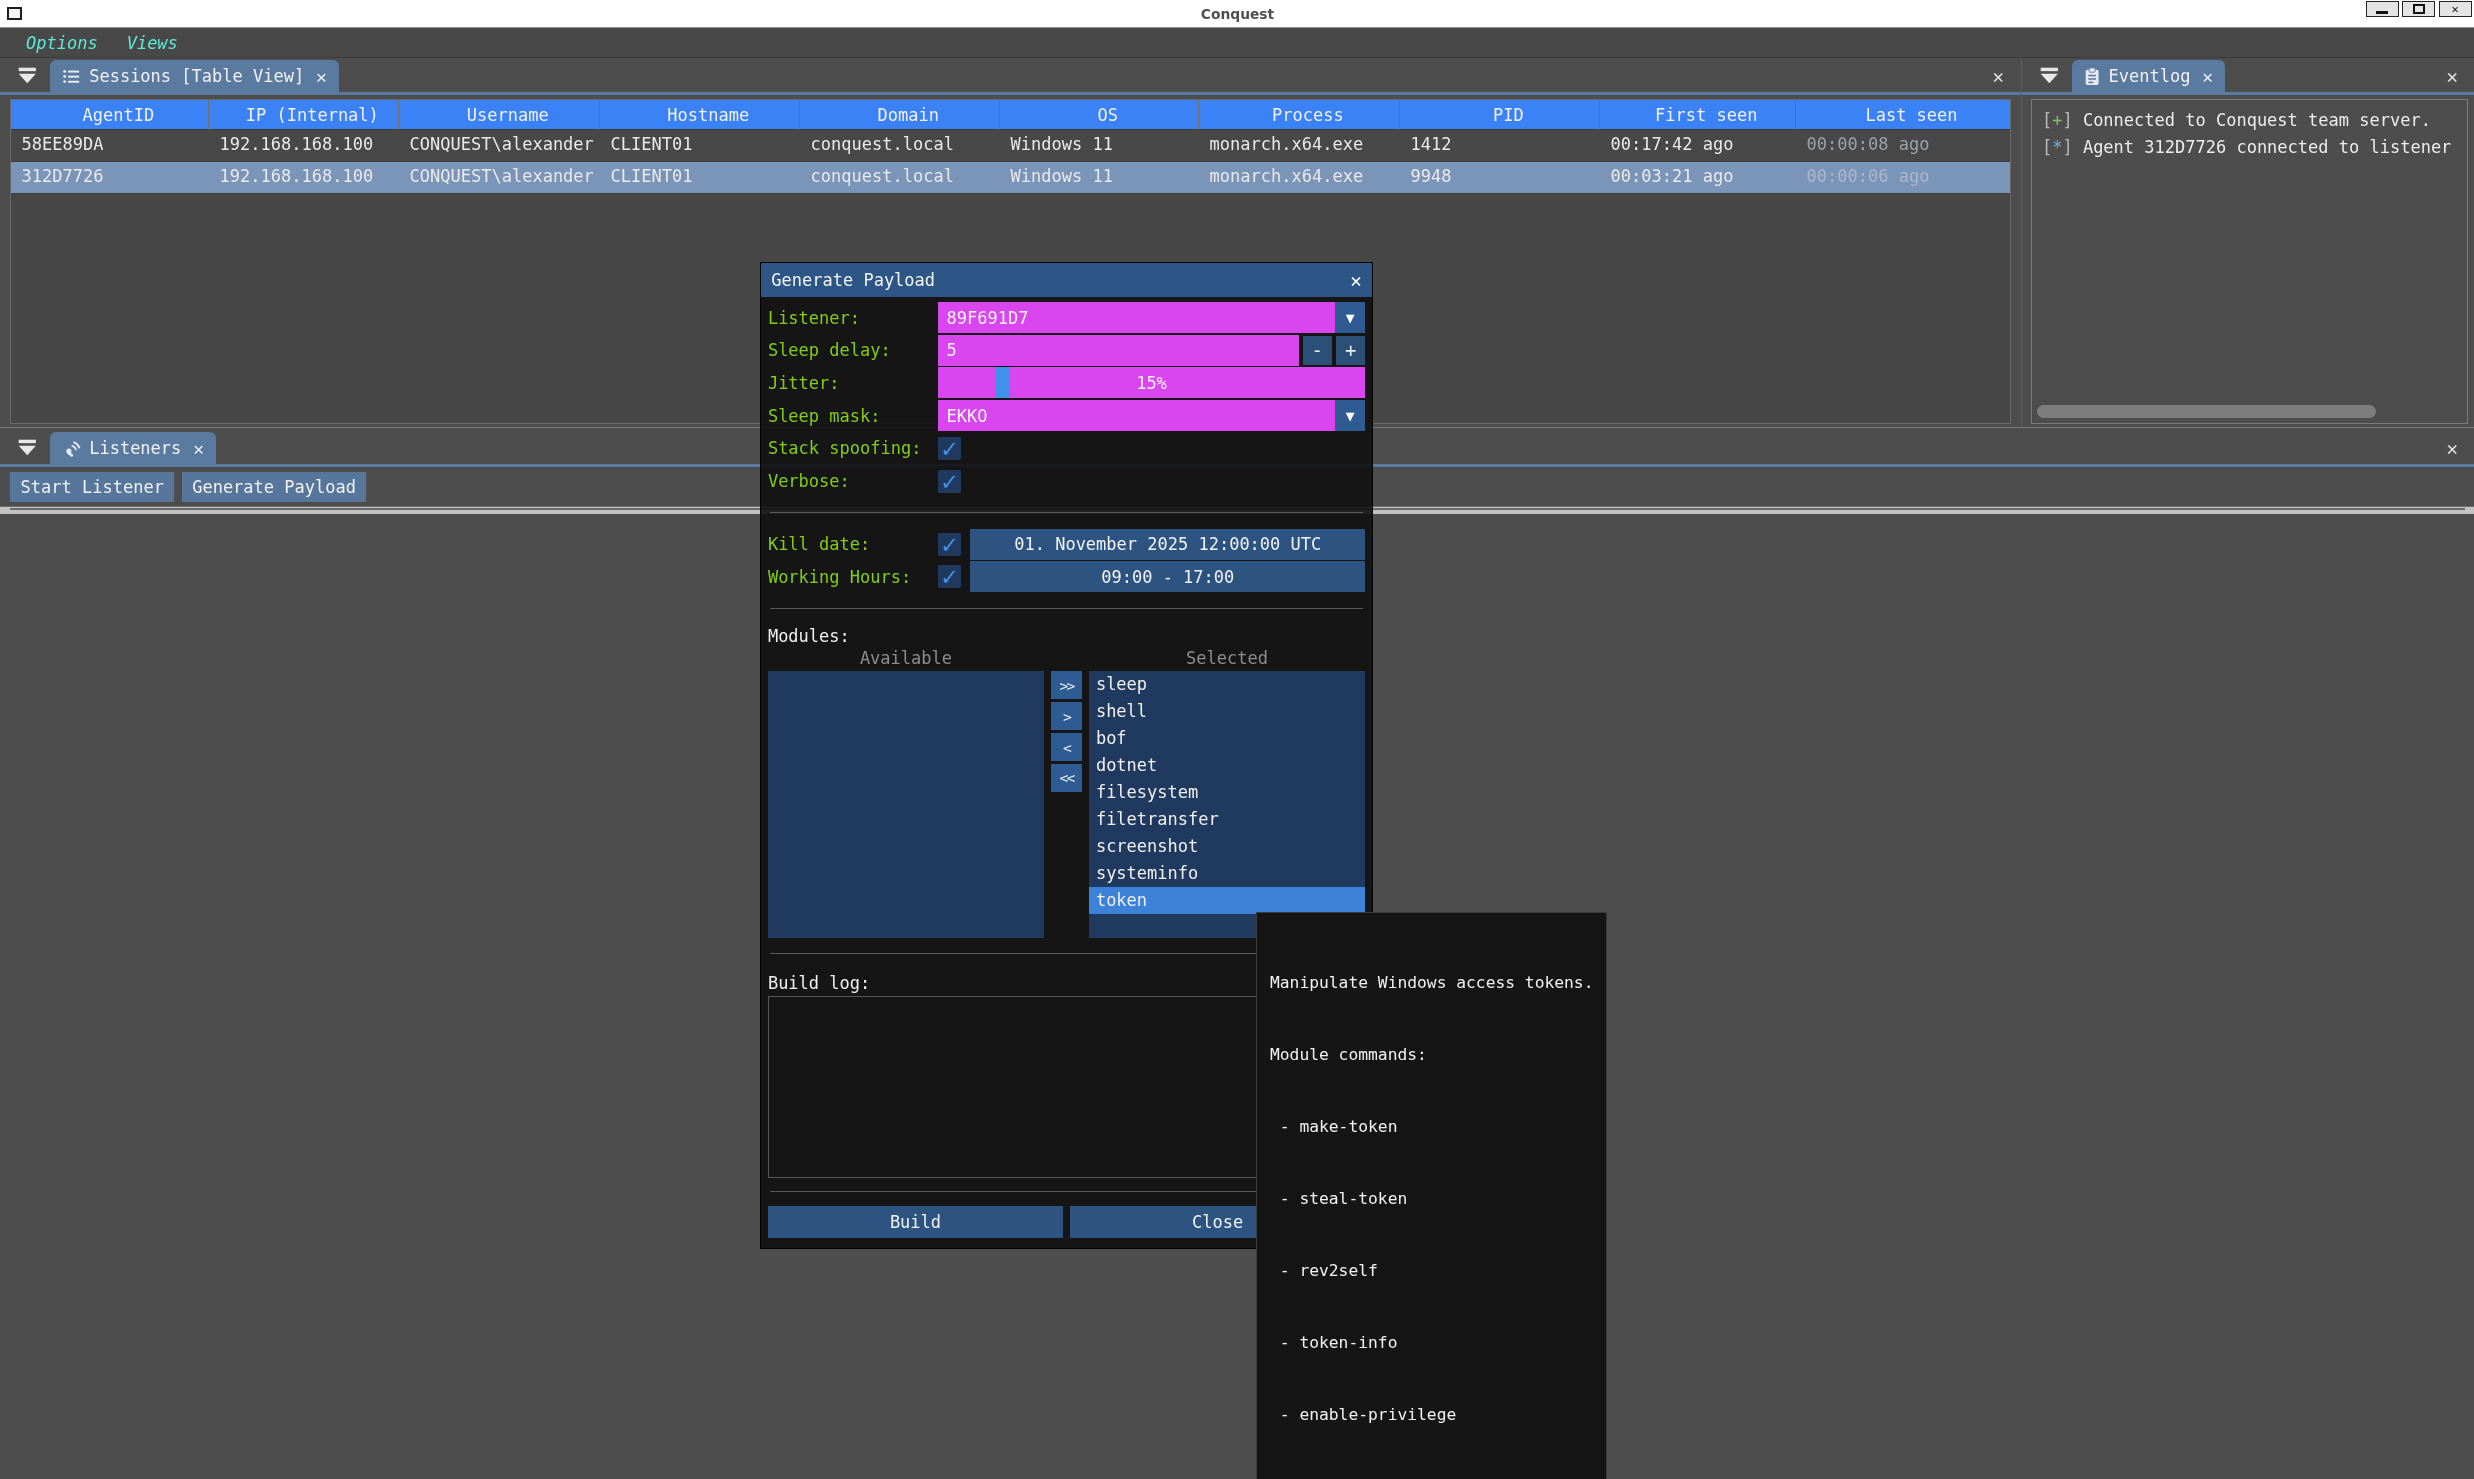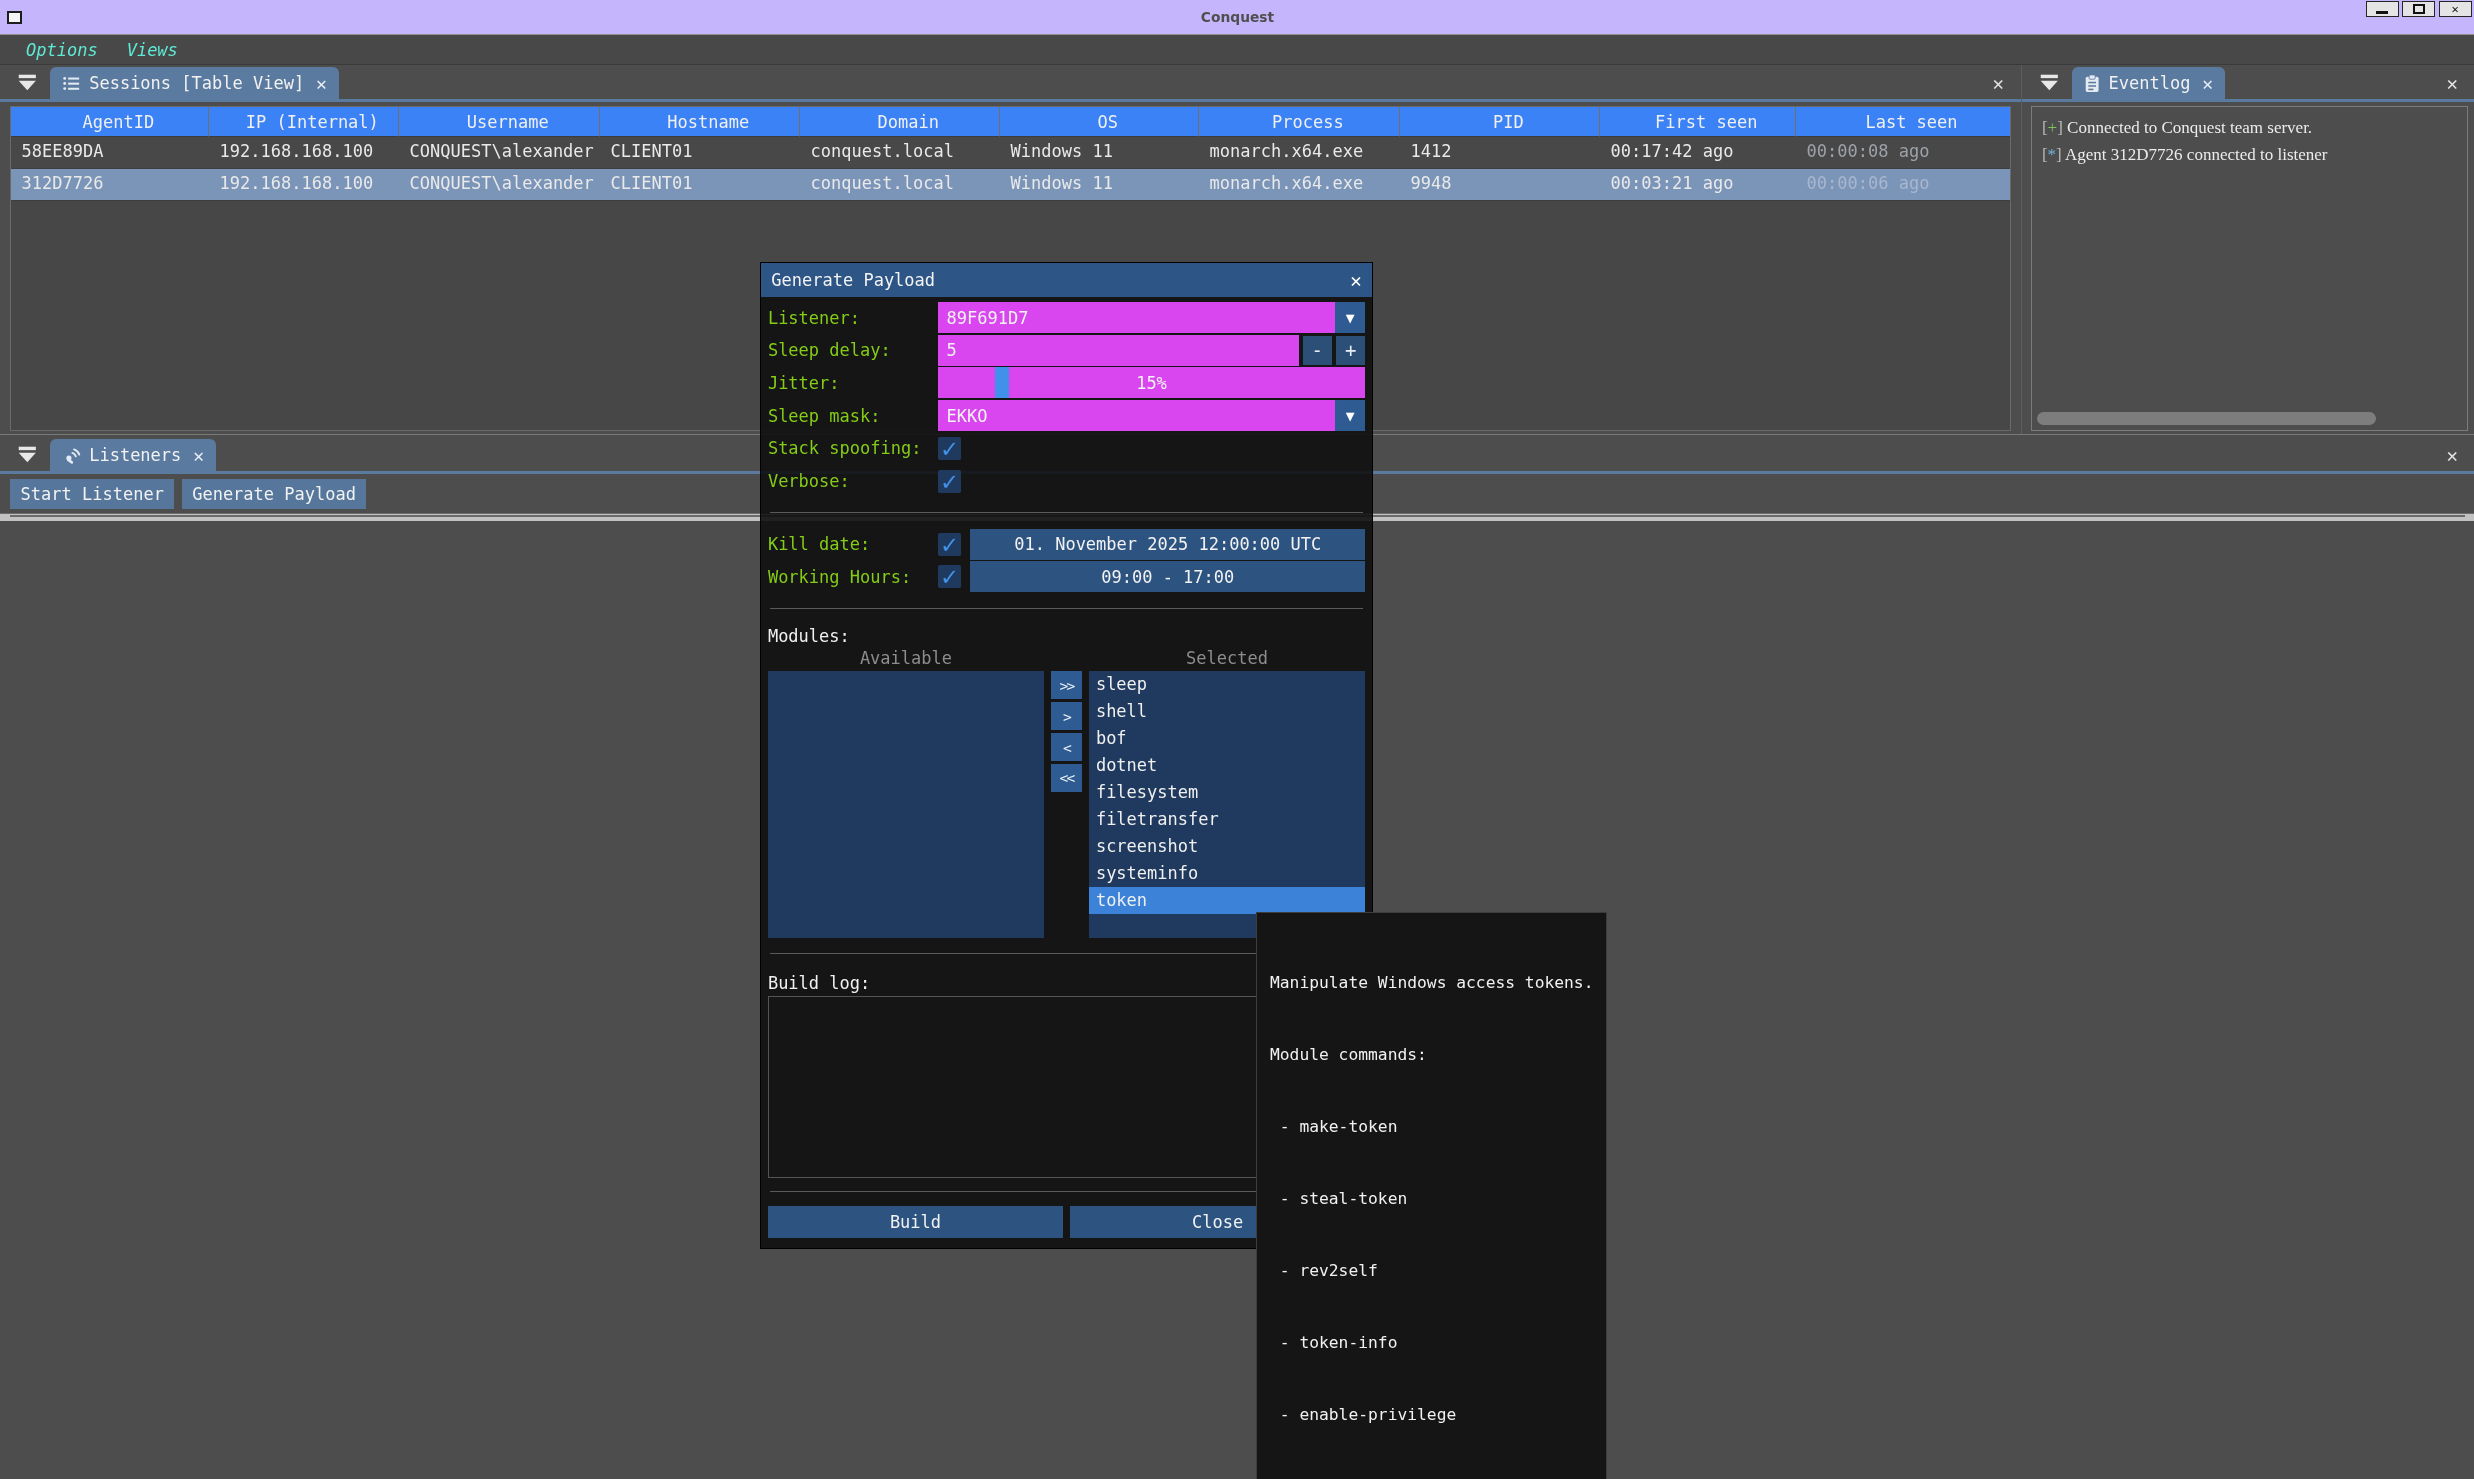--- a/index.html
+++ b/index.html
@@ -4,21 +4,21 @@
 <style>
   * { margin:0; padding:0; box-sizing:border-box; }
   html,body { background:#2b2b2b; }
   .app {
     position:relative; width:2475px; height:1480px; overflow:hidden;
     background:#4d4d4d;
     font-family:"DejaVu Sans Mono","Liberation Mono",monospace;
     font-size:17px; color:#ececec; cursor:default;
   }
   
-  .titlebar { height:35px; background:#c4b5fd; display:flex; align-items:center; position:relative; border-bottom:0.9px solid #8f8f8f; }
+  .titlebar { height:28px; background:#ffffff; display:flex; align-items:center; position:relative; border-bottom:0.9px solid #8f8f8f; }
   .app-icon { width:15.5px; height:13px; background:#f5f5f5; border:2.6px solid #1d1d1d; margin-left:6.9px; }
   .win-title { position:absolute; left:50%; transform:translateX(-50%); font-family:"DejaVu Sans","Liberation Sans",sans-serif; font-weight:bold; font-size:13.8px; color:#4f4f4f; }
   .win-controls { position:absolute; right:3.4px; top:0.9px; display:flex; gap:3.4px; }
   .win-btn { width:33px; height:16.3px; background:#e4e4e4; border:1.7px solid #262626; display:flex; align-items:center; justify-content:center; color:#111; font-weight:bold; font-size:12px; }
   .glyph-min { width:12px; height:2.6px; background:#111; margin-top:6.9px; }
   .glyph-max { width:12px; height:9.5px; border:2.6px solid #111; }
   
   .menubar { height:30px; background:#484848; display:flex; align-items:center; gap:29px; padding-left:26px; border-bottom:0.9px solid #3a3a3a; }
   .menu-item { color:#5eead4;font-style:italic; }
   
@@ -38,21 +38,21 @@
   .grid-s { display:grid; grid-template-columns:198px 190px 201px 200px 200px 199px 201px 200px 196px 1fr; }
   .grid-l { display:grid; grid-template-columns:491px 424px 550px 490px 1fr; }
   .th { background:#3b82f6; line-height:30px; height:30px; padding-left:17px; border-right:0.9px solid #6f6f6f; border-bottom:1.7px solid #3c3c3c; color:#f0f0f0; white-space:nowrap; overflow:hidden;text-align:center; }
   .th:last-child { border-right:none; }
   .td { line-height:29px; height:31px; padding-left:10.3px; white-space:nowrap; overflow:hidden; color:#e9e9e9; }
   .trow { border-bottom:1.7px solid #3e3e3e; background:#484848; }
   .trow.sel { background:#7b95b9; }
   .dim { color:#9da2a8; }
   .trow.sel .dim { color:#a9b6ce; }
   
-  .logbox { position:absolute; left:8.6px; right:6.9px; top:4.3px; bottom:3.4px; border:0.9px solid #7c7c7c; padding:6.9px 10.3px; line-height:27.5px; white-space:nowrap; overflow:hidden;font-family:Liberation Serif, serif; }
+  .logbox { position:absolute; left:8.6px; right:6.9px; top:4.3px; bottom:3.4px; border:0.9px solid #7c7c7c; padding:6.9px 10.3px; line-height:27.5px; white-space:nowrap; overflow:hidden; }
   .lb { color:#b9b9b9; }
   .sym-plus { color:#7cc35c; }
   .sym-star { color:#6fb5e2; }
   .hscroll { position:absolute; left:5.2px; bottom:4.3px; width:78%; height:13px; border-radius:6.9px; background:#7d7d7d; }
   .splitter { height:3.4px; background:#4d4d4d; border-top:1.7px solid #7a7a7a; }
   
   .panel-listeners { flex:1; display:flex; flex-direction:column; }
   .lbtns { display:flex; gap:7.7px; padding:5.2px 0 4.3px 10.3px; }
   .lbtn { height:30px; background:#56779b; color:#f2f2f2; display:flex; align-items:center; padding:0 10.3px; }
   .lbody { flex:1; position:relative; }

